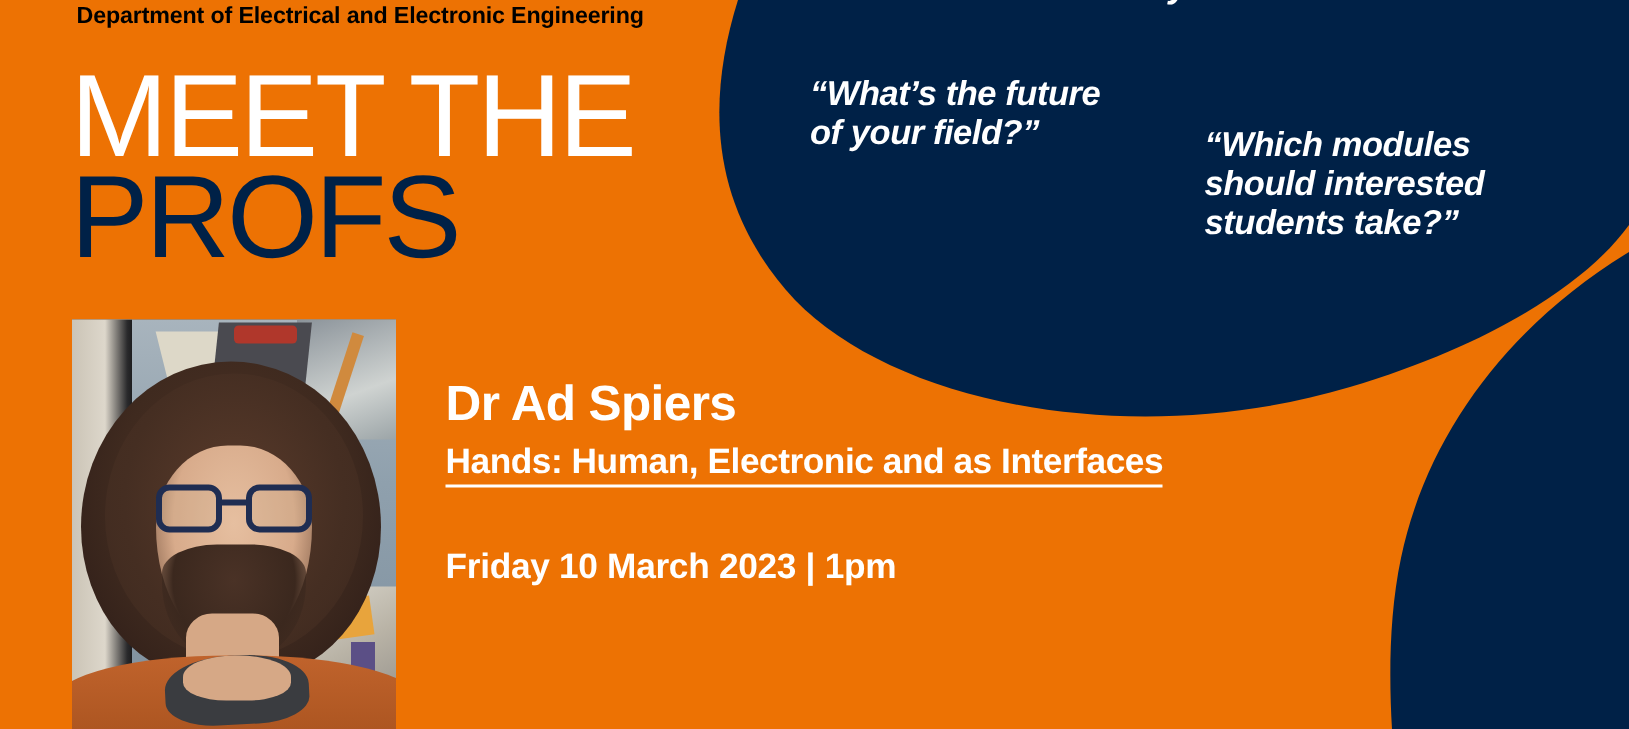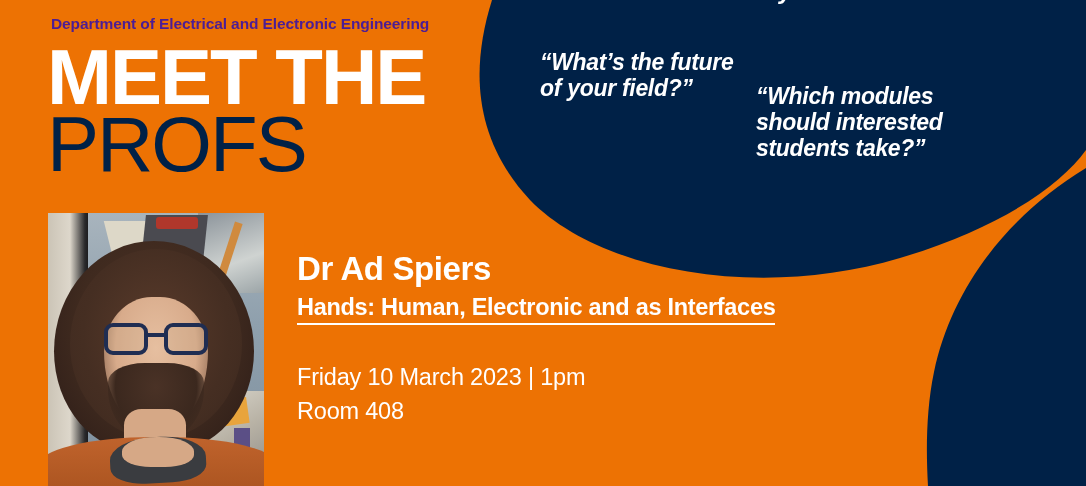--- a/index.html
+++ b/index.html
@@ -21,40 +21,40 @@
   .shape-layer {
     position:absolute;
     inset:0;
     width:1086px; height:486px;
     pointer-events:none;
   }
 
   
   .dept-header {
     position:absolute;
-    left:51px; top:14px;
-    color:#4c1d95;
+    left:51px; top:1px;
+    color:#000000;
     font-size:15.5px;
     font-weight:bold;
     letter-spacing:-0.1px;
     white-space:nowrap;
     line-height:1.25;
   }
 
   
   .title-block {
     position:absolute;
     left:47px; top:44px;
     line-height:0.86;
   }
   .title-line1 {
     display:block;
     color:#ffffff;
     font-size:78px;
-    font-weight:bold;
+    font-weight:normal;
     letter-spacing:-2px;
   }
   .title-line2 {
     display:block;
     color:#002147;
     font-size:78px;
     font-weight:normal;
     letter-spacing:-2px;
   }
 
@@ -63,21 +63,21 @@
     position:absolute;
     color:#ffffff;
     font-weight:bold;
     font-style:italic;
     line-height:1.12;
     letter-spacing:-0.3px;
     white-space:pre-line;
   }
   .quote-1 { left:744px; top:-22px;  width:300px; font-size:24px; }
   .quote-2 { left:540px; top:50px;   width:250px; font-size:23px; }
-  .quote-3 { left:756px; top:84px;   width:240px; font-size:23px; }
+  .quote-3 { left:803px; top:84px;   width:240px; font-size:23px; }
 
   
   .photo-frame {
     position:absolute;
     left:48px; top:213px;
     width:216px; height:273px;
     overflow:hidden;
     background:#6d7f8c;
   }
   .photo-inner {
@@ -207,21 +207,21 @@
     letter-spacing:-0.3px;
     white-space:nowrap;
     border-bottom:2.5px solid #ffffff;
     padding-bottom:2px;
   }
   .event-details {
     position:absolute;
     left:297px; top:360px;
     color:#ffffff;
     font-size:23.5px;
-    font-weight:normal;
+    font-weight:bold;
     letter-spacing:-0.2px;
     line-height:1.46;
     white-space:nowrap;
   }
   .event-details span { display:block; }
 </style>
 </head>
 <body>
 
 <div id="poster">
@@ -283,16 +283,15 @@
       <div class="ph-collar"></div>
       <div class="ph-collar2"></div>
     </div>
   </div>
 
   <div class="speaker-name">Dr Ad Spiers</div>
   <div class="speaker-talk">Hands: Human, Electronic and as Interfaces</div>
 
   <div class="event-details">
     <span>Friday 10 March 2023 | 1pm</span>
-    <span>Room 408</span>
   </div>
 
 </div>
 
 </body></html>

